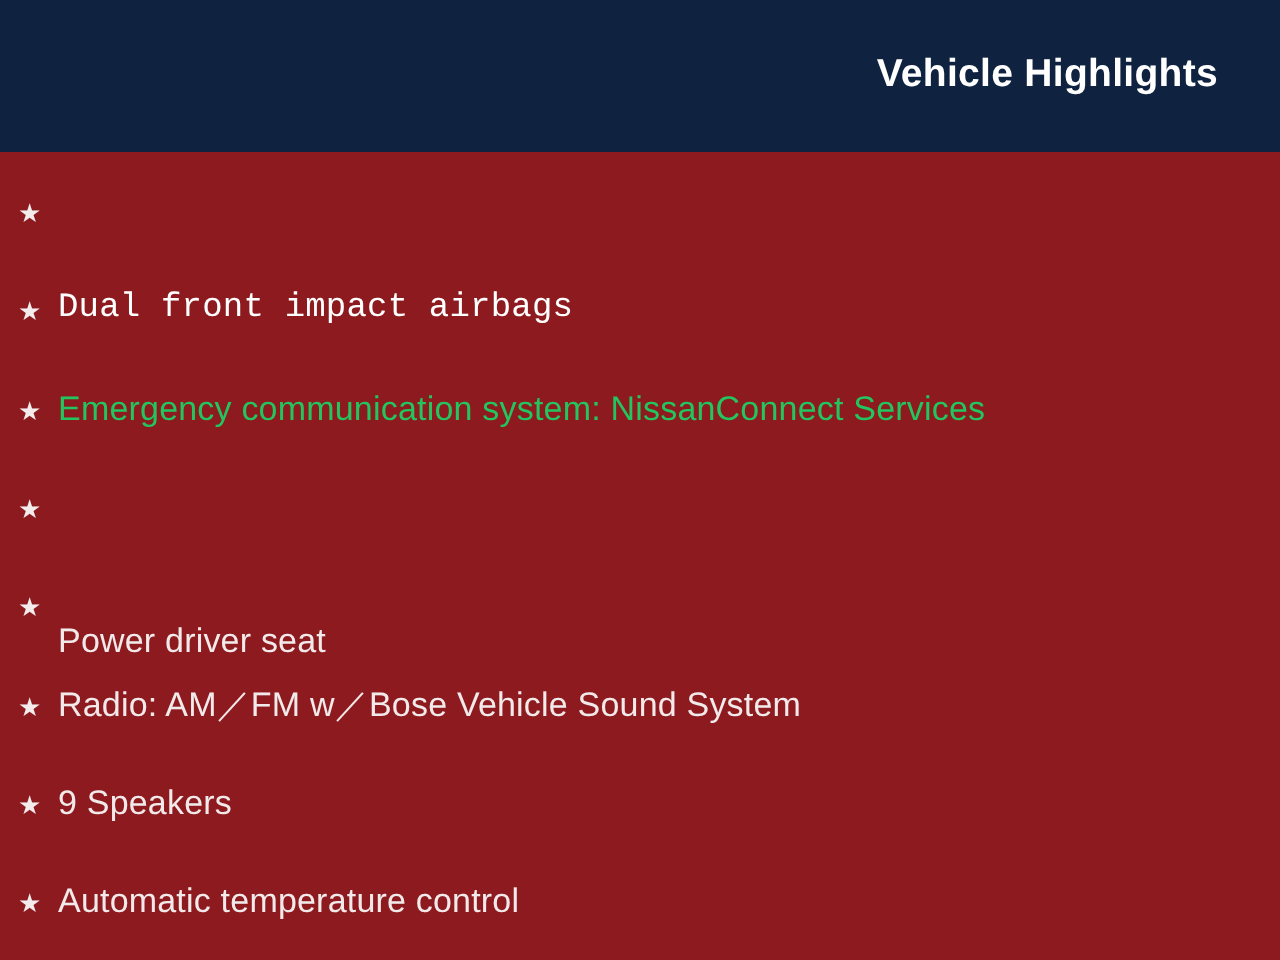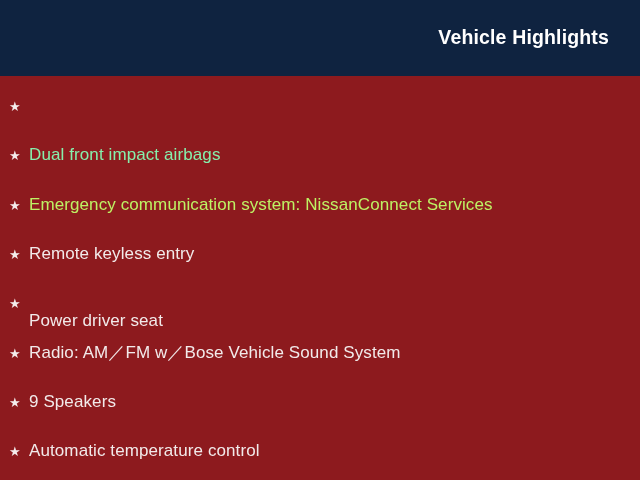--- a/index.html
+++ b/index.html
@@ -95,29 +95,28 @@
     <div class="header-title" style="color: rgb(255, 255, 255);">Vehicle Highlights</div>
   </div>
 
   <div class="body" style="background: rgb(141, 26, 30);">
     <ul class="highlights">
         <li class="highlight-item" style="top: 18.5px;">
           <span class="bullet-star" style="color: rgb(244, 236, 236);">★</span>
         </li>
         <li class="highlight-item" style="top: 67.8px;">
           <span class="bullet-star" style="color: rgb(244, 236, 236);">★</span>
-          <span class="highlight-label" style="color: #86efac;">Dual front impact airbags</span>
+          <span class="highlight-label" style="color: #ffffff; font-family: Liberation Mono, monospace;">Dual front impact airbags</span>
         </li>
         <li class="highlight-item" style="top: 117.1px;">
           <span class="bullet-star" style="color: rgb(244, 236, 236);">★</span>
-          <span class="highlight-label" style="color: #bef264;">Emergency communication system: NissanConnect Services</span>
+          <span class="highlight-label" style="color: #22c55e;">Emergency communication system: NissanConnect Services</span>
         </li>
         <li class="highlight-item" style="top: 166.4px;">
           <span class="bullet-star" style="color: rgb(244, 236, 236);">★</span>
-          <span class="highlight-label" style="color: rgb(242, 234, 234);">Remote keyless entry</span>
         </li>
         <li class="highlight-item" style="top: 215.7px;">
           <span class="bullet-star" style="color: rgb(244, 236, 236);">★</span>
           <span class="highlight-label" style="color: rgb(242, 234, 234); margin-top: 36px;">Power driver seat</span>
         </li>
         <li class="highlight-item" style="top: 265px;">
           <span class="bullet-star" style="color: rgb(244, 236, 236);">★</span>
           <span class="highlight-label" style="color: rgb(242, 234, 234);">Radio: AM／FM w／Bose Vehicle Sound System</span>
         </li>
         <li class="highlight-item" style="top: 314.3px;">

